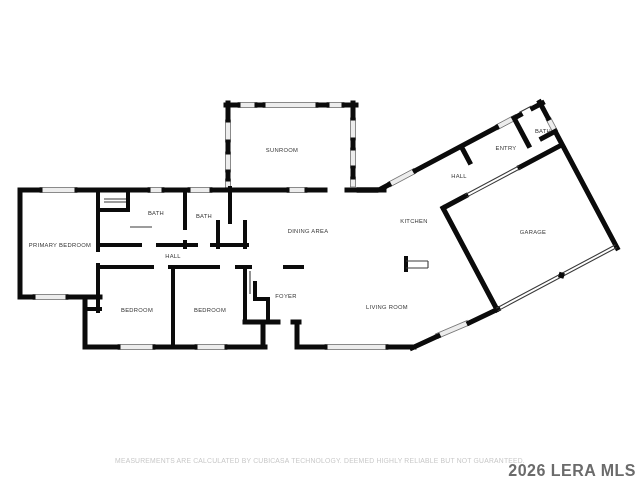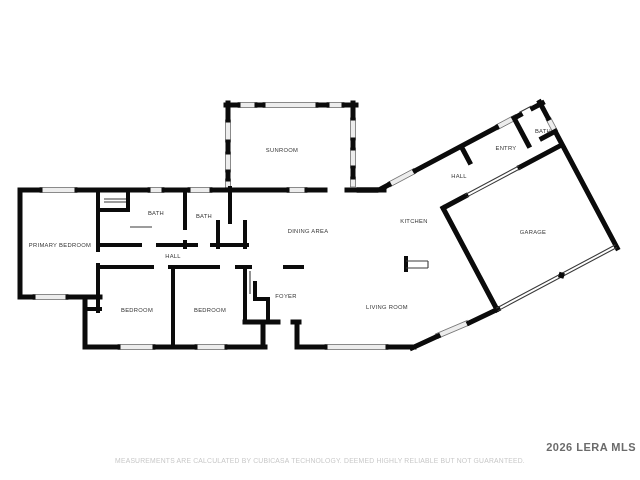--- a/index.html
+++ b/index.html
@@ -3,21 +3,21 @@
 <meta charset="utf-8">
 <style>
   html,body{margin:0;padding:0;background:#ffffff;}
   body{width:640px;height:480px;position:relative;overflow:hidden;
        font-family:"Liberation Sans", sans-serif;}
   #plan{position:absolute;left:0;top:0;}
   .room-label{font-family:"Liberation Sans", sans-serif;font-size:5.8px;
               letter-spacing:0.3px;fill:#383838;}
   .disclaimer{position:absolute;left:0;right:0;top:457px;text-align:center;
               font-size:6.8px;letter-spacing:0.2px;color:#c8c8c8;}
-  .watermark{position:absolute;right:4px;top:441px;font-size:11px;
+  .watermark{position:absolute;right:4px;top:462px;font-size:16px;
              font-weight:bold;letter-spacing:0.5px;color:#6b6b6b;
              text-shadow:1px 1px 0 #fff,-1px -1px 0 #fff,1px -1px 0 #fff,-1px 1px 0 #fff;}
   .wall{stroke:#0b0b0b;fill:none;stroke-linecap:square;}
   .w5{stroke-width:5;}
   .w4{stroke-width:4;}
   .thin{stroke:#3a3a3a;stroke-width:1.1;fill:none;}
   .win{fill:#ededed;stroke:#6f6f6f;stroke-width:0.8;}
 </style>
 </head>
 <body>

